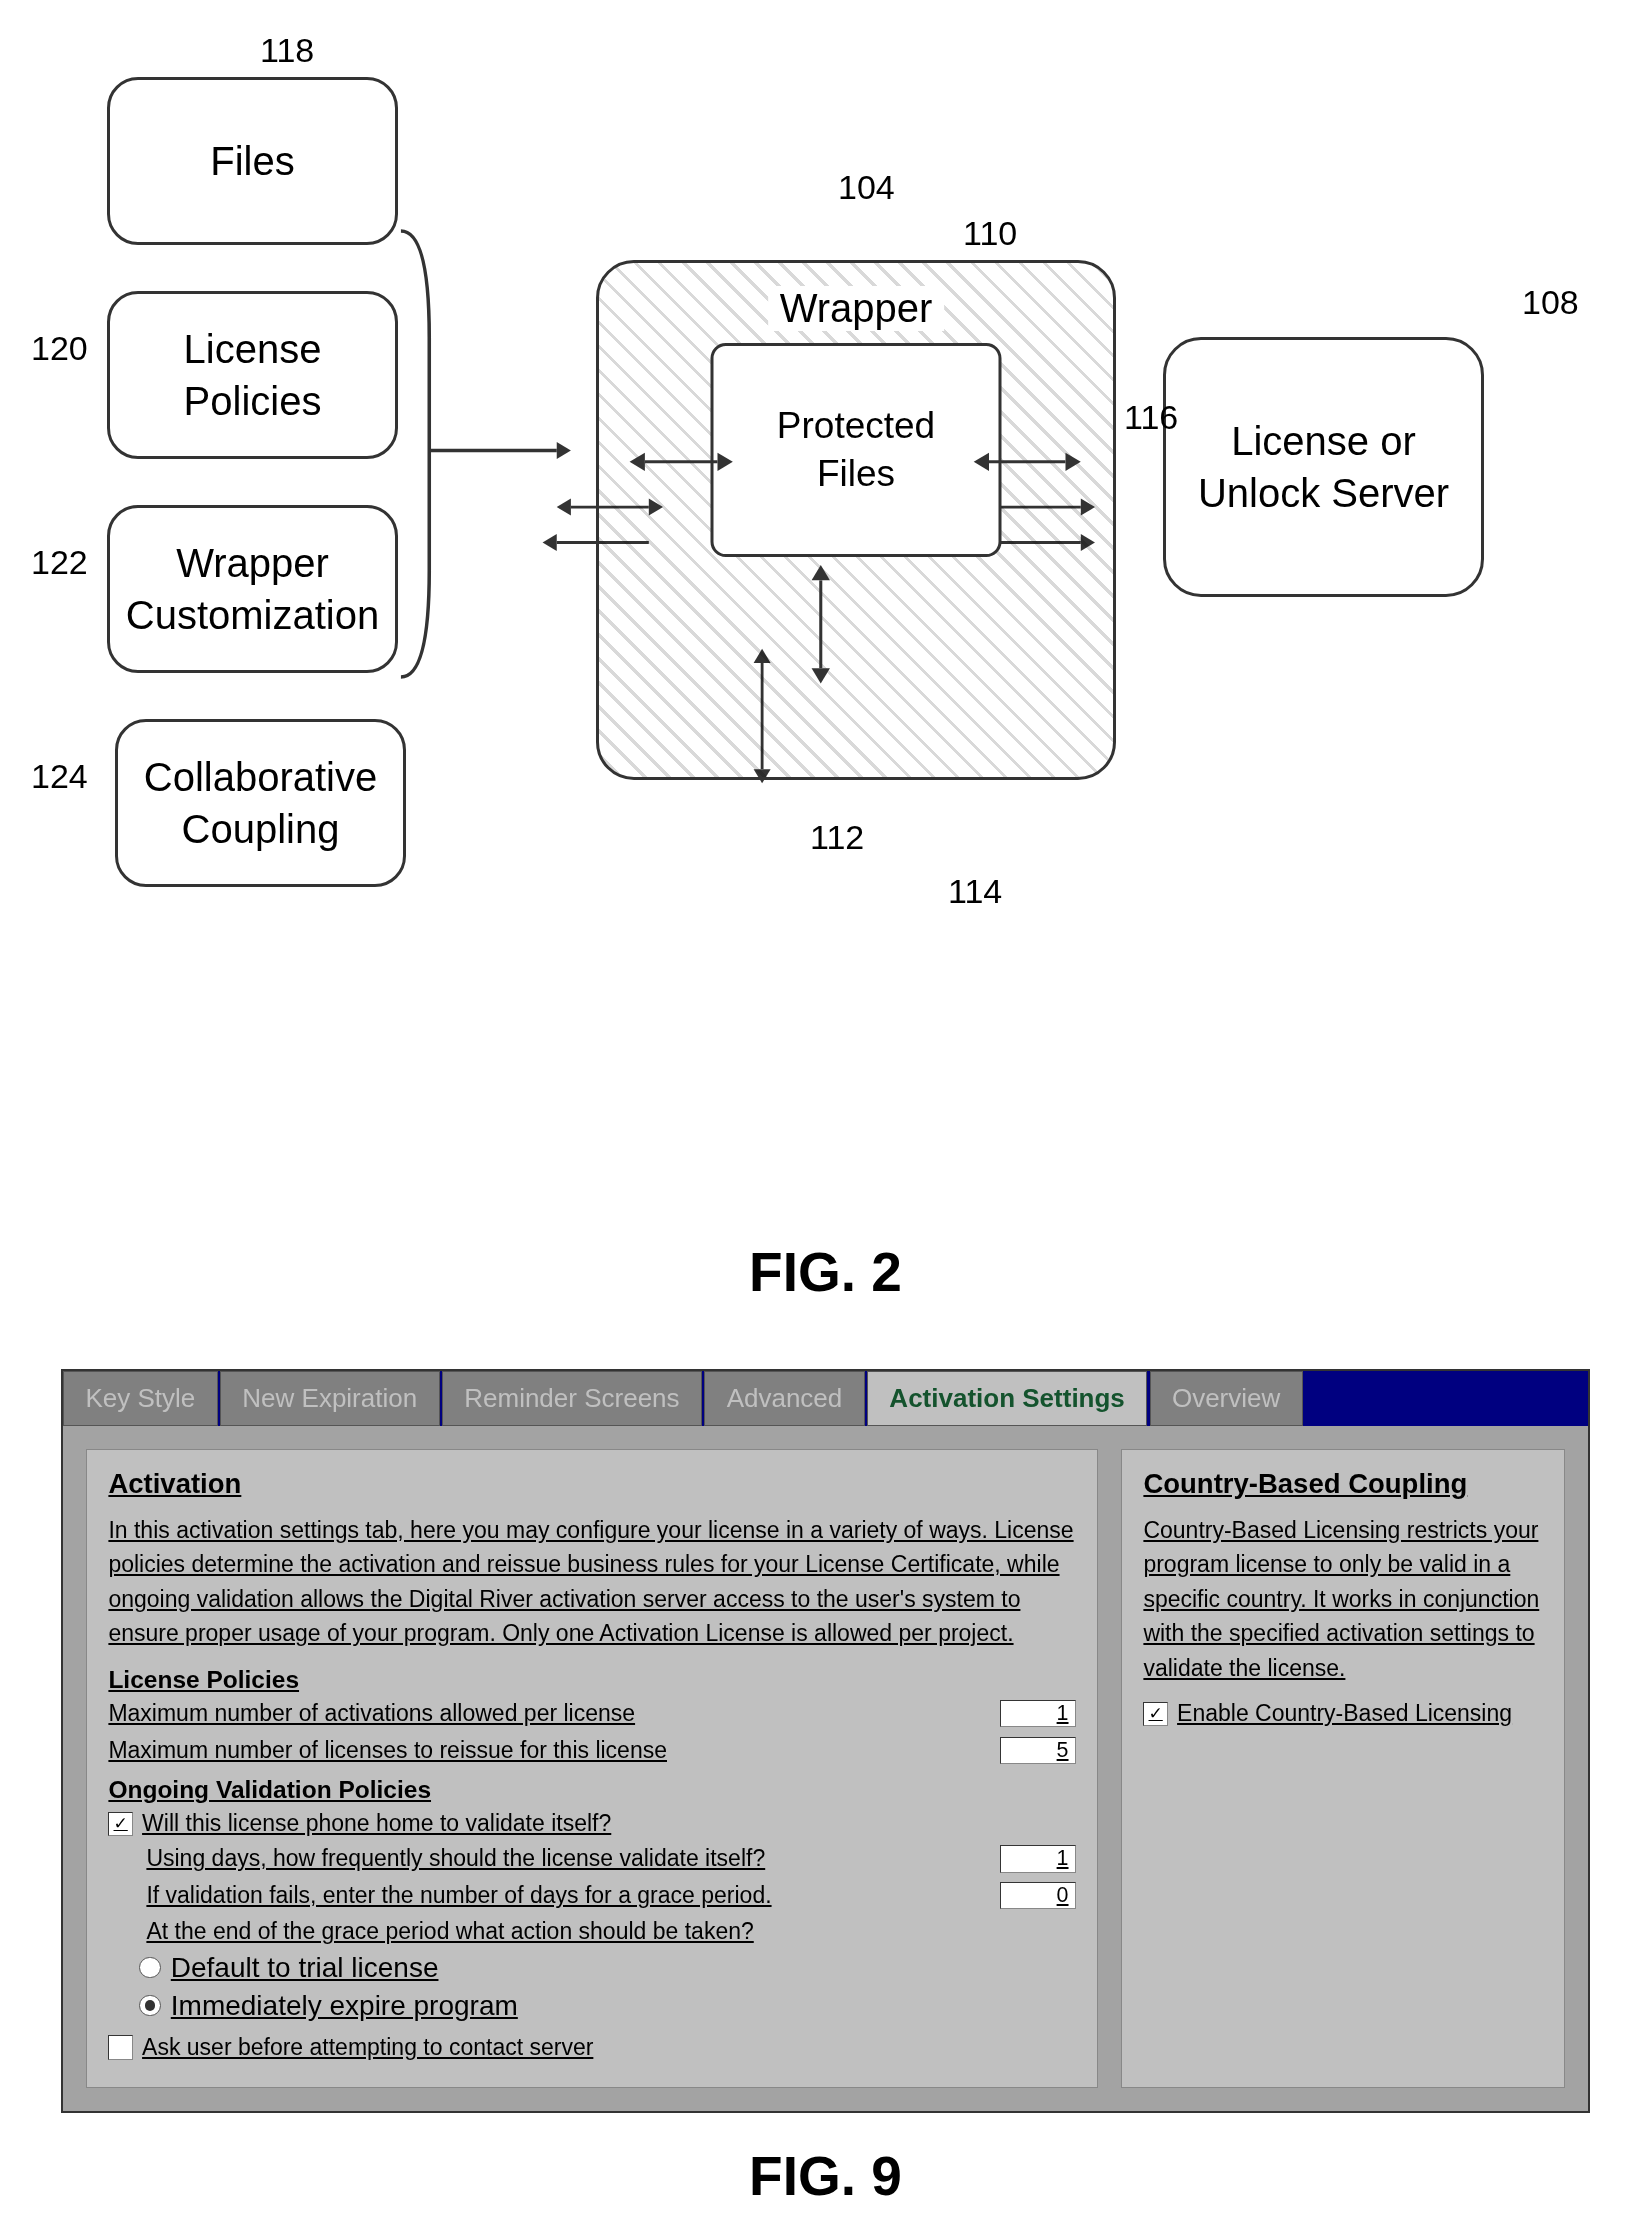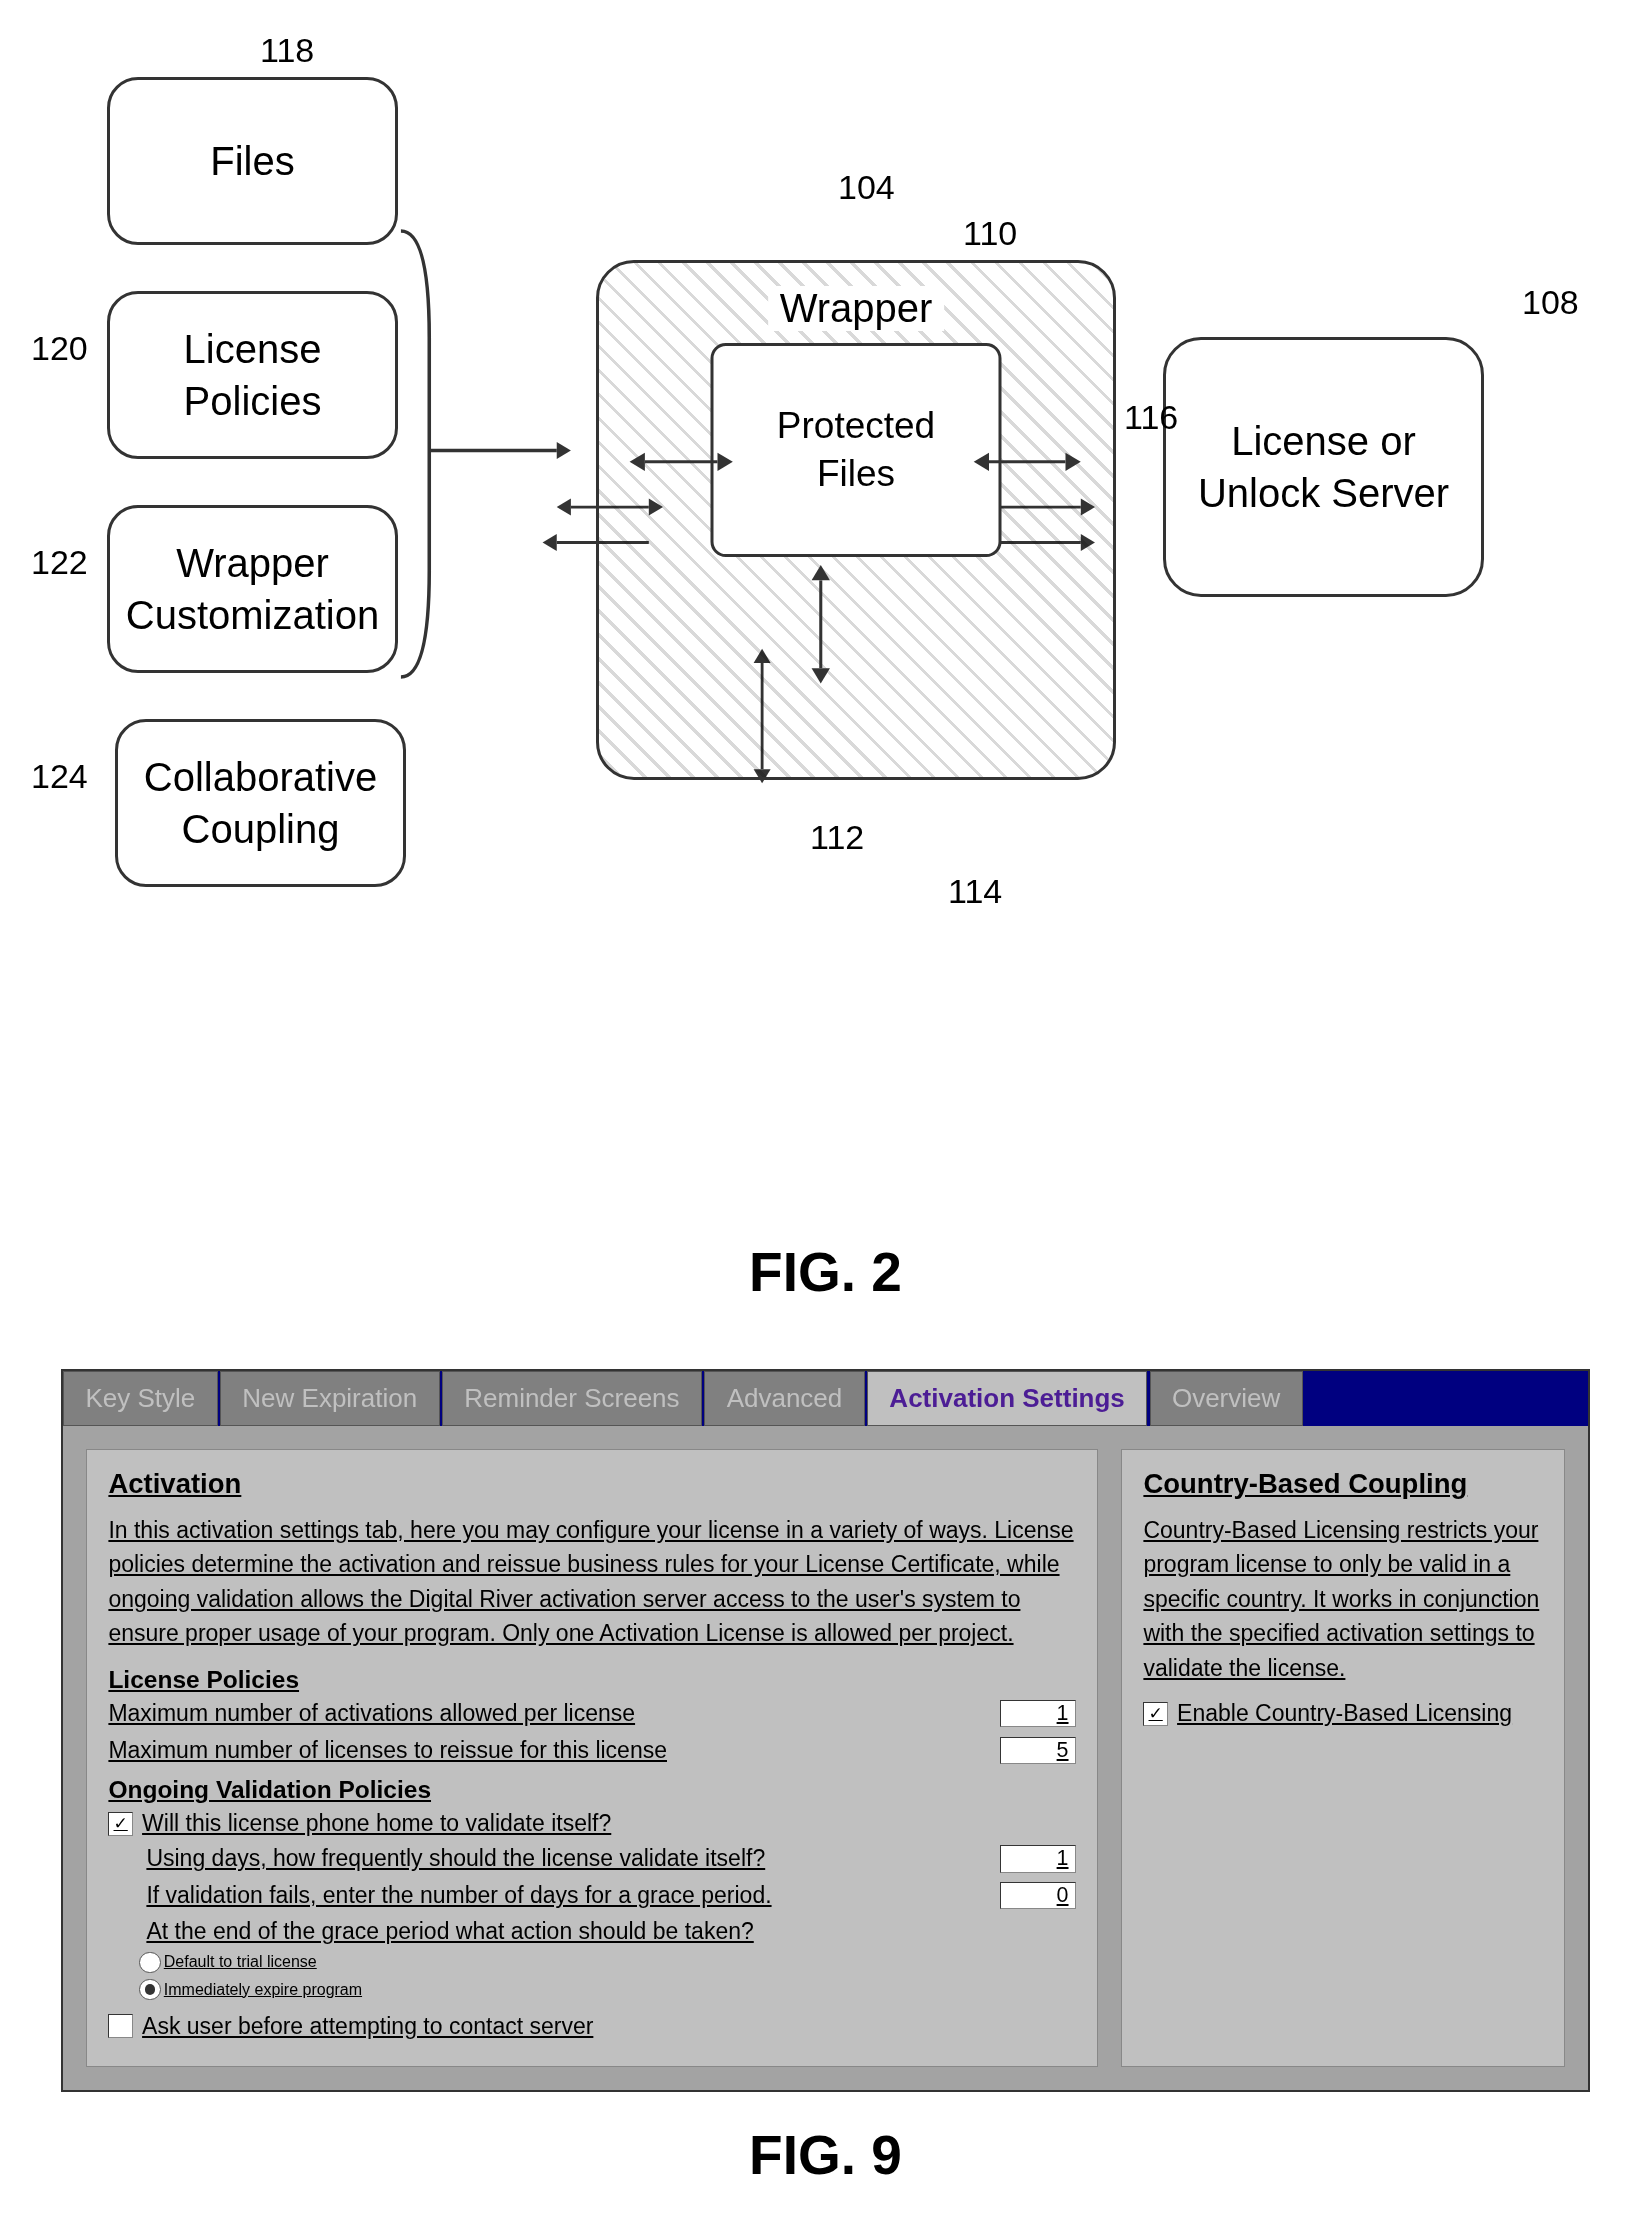--- a/index.html
+++ b/index.html
@@ -180,21 +180,21 @@
       border: 1.5px solid #555;
       cursor: pointer;
       display: flex;
       align-items: center;
       margin-right: 2.3px;
       white-space: nowrap;
     }
 
     .ui-tab.active {
       background: #c0c0c0;
-      color: #4c1d95;
+      color: #14532d;
       font-weight: bold;
     }
 
     .ui-content {
       background: #a3a3a3;
       padding: 23px;
       display: flex;
       gap: 23px;
       text-decoration: underline;
     }
@@ -268,22 +268,22 @@
       background: white;
       display: flex;
       align-items: center;
       justify-content: center;
       font-size: 17px;
     }
 
     .radio-row {
       display: flex;
       align-items: center;
-      gap: 3px;
-      font-size: 16px;
+      gap: 10px;
+      font-size: 28px;
       margin-bottom: 6.1px;
       margin-left: 31px;
     }
 
     .radio-circle {
       width: 21.4px;
       height: 21.4px;
       border-radius: 50%;
       border: 1.5px solid #555;
       background: white;

